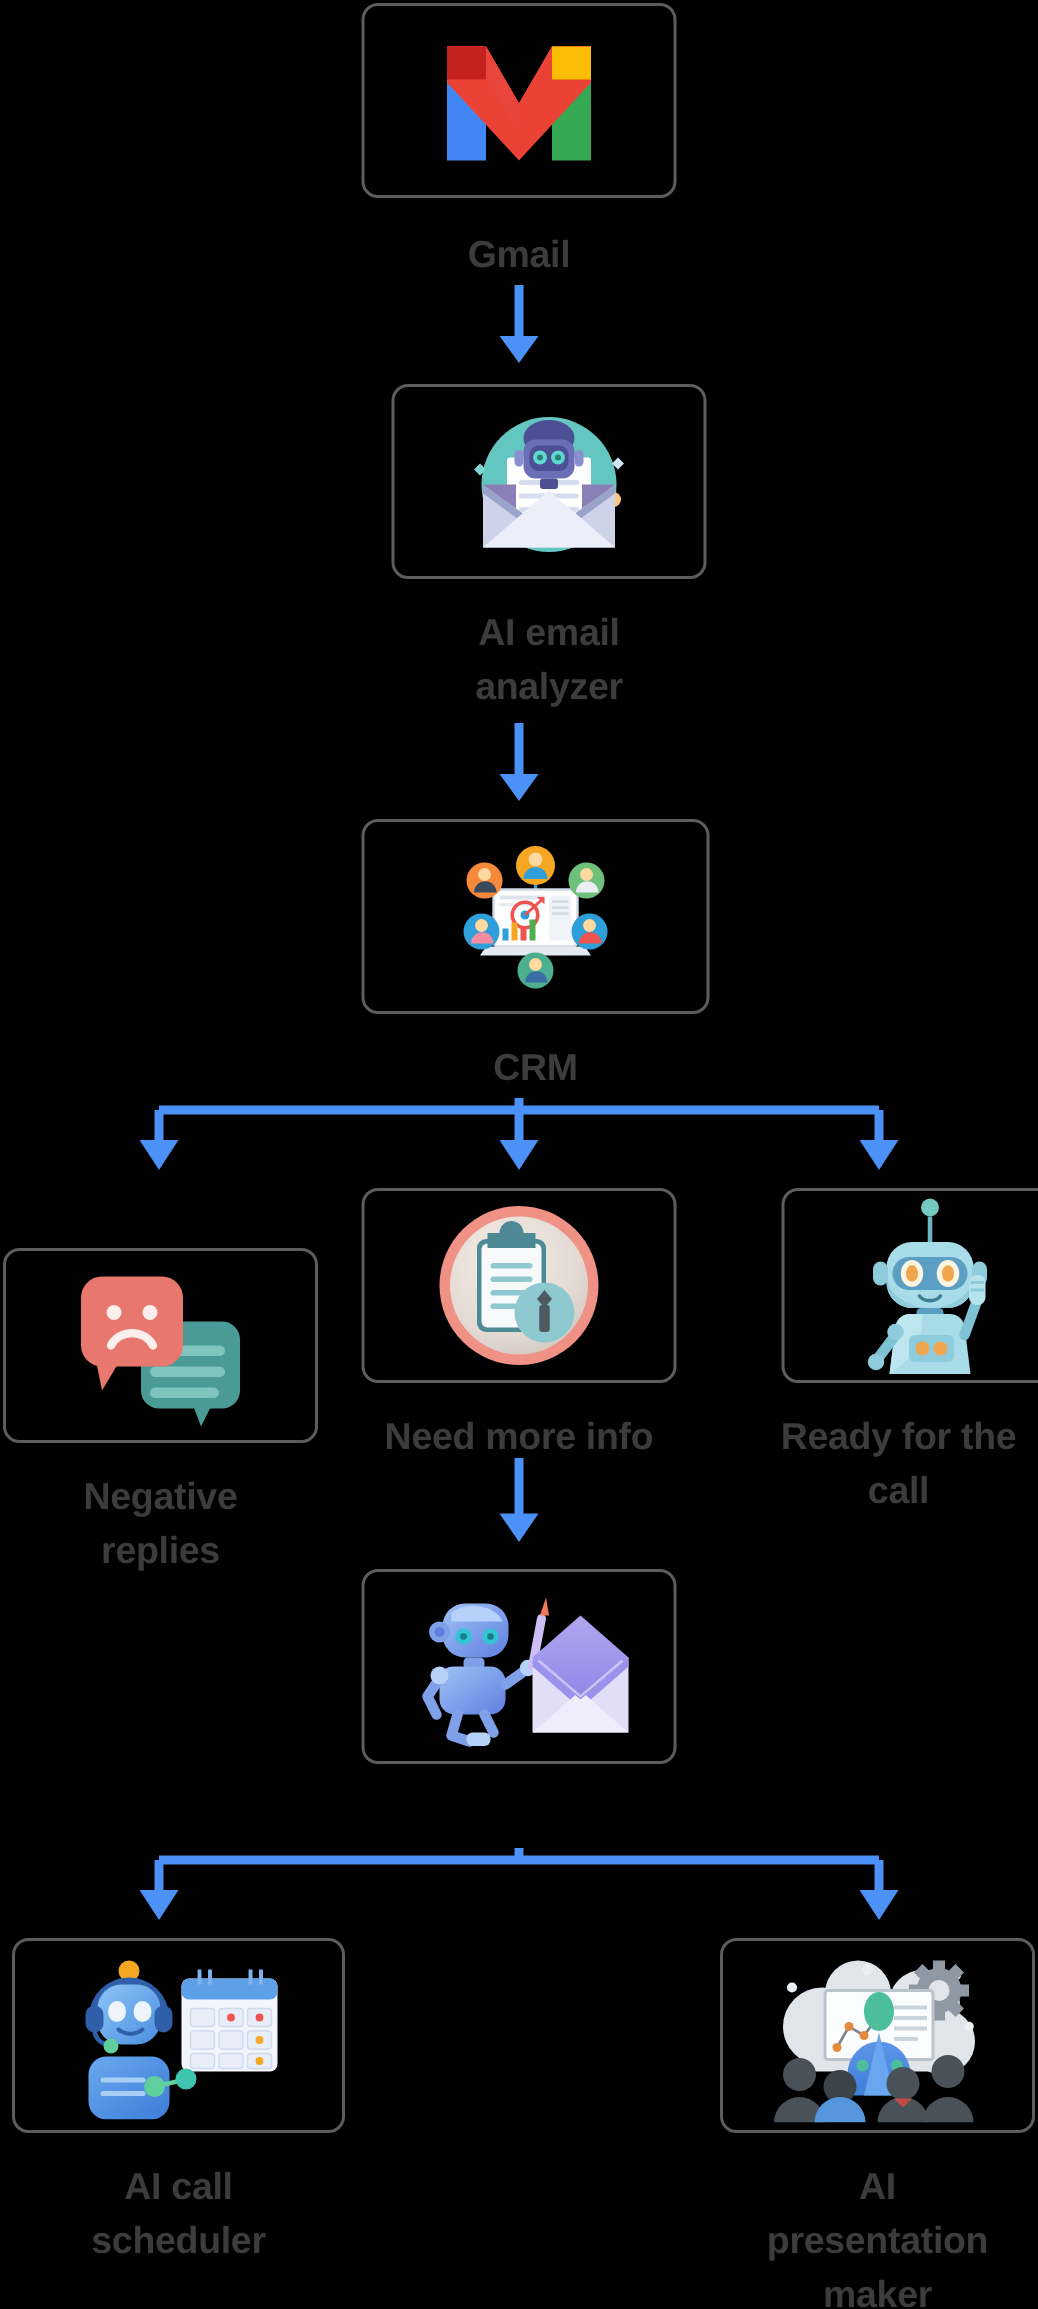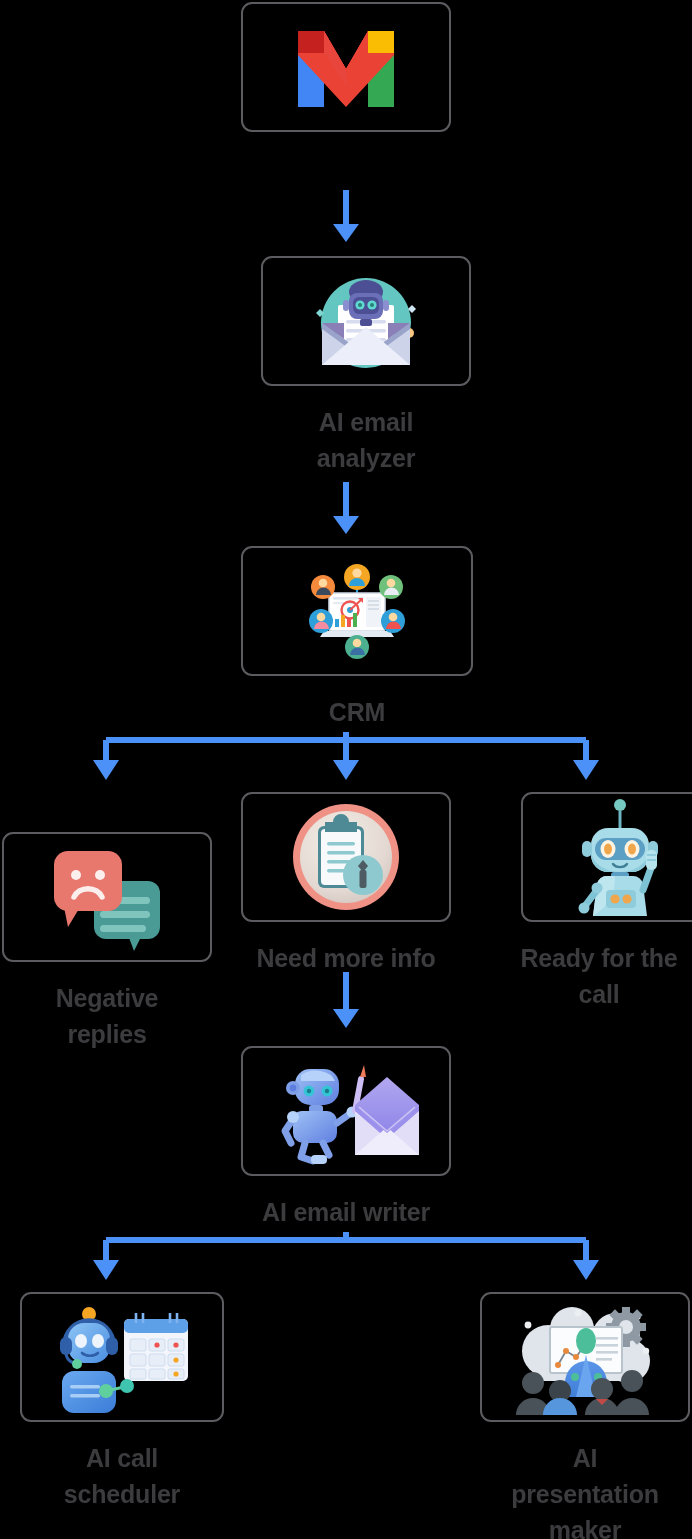--- a/index.html
+++ b/index.html
@@ -123,20 +123,21 @@
           <path d="M78 6 L104 6 L104 28 L78 28 Z" fill="#fbbc04"></path>
           <path d="M8 6 L34 6 L56 44 L78 6 L104 6 L104 30 L56 82 L8 30 Z" fill="#ea4335"></path>
           <path d="M34 6 L56 44 L78 6 L104 6 L104 29 L56 80 L8 29 L8 6 Z" fill="#ea4335"></path>
           <path d="M8 6 L34 6 L34 28 L8 28 Z" fill="#c5221f"></path>
           <path d="M78 6 L104 6 L104 28 L78 28 Z" fill="#fbbc04"></path>
           <path d="M34 6 L56 44 L78 6 L78 28 L56 62 L34 28 Z" fill="#ea4335"></path>
           <path d="M34 6 L34 28 L56 62 L56 44 Z" fill="#e8453c"></path>
         </svg>
       </span>
     </div>
+    <div class="node-label" style="top:150px;">Gmail</div>
   </div>
 
   <div class="node" style="left:241px; top:256px; width:210px; height:130px;margin-left:20px;">
     <div class="card">
       <span>
         <svg class="icon-svg" width="140" height="112" viewBox="0 0 140 112">
           <circle cx="70" cy="58" r="45" fill="#63c6c0"></circle>
 
           <path d="M24 44 l4 4 -4 4 -4 -4 z" fill="#7fd6d2"></path>
           <path d="M116 40 l4 4 -4 4 -4 -4 z" fill="#cfe7f5"></path>
@@ -369,24 +370,23 @@
 
           <path d="M84 48 L148 48 L148 98 L84 98 Z" fill="#e2def8"></path>
           <path d="M84 48 L116 76 L148 48 Z" fill="#b1a7f0"></path>
           <path d="M84 48 L116 76 L148 48 L148 54 L116 82 L84 54 Z" fill="#9b90ec"></path>
           <path d="M84 98 L116 70 L148 98 Z" fill="#efecfb"></path>
           <path d="M84 48 L116 20 L148 48 L116 76 Z" fill="url(#envgrad)"></path>
           <path d="M88 50 L116 74 L144 50" stroke="#cdc5f5" stroke-width="1.6" fill="none"></path>
         </svg>
       </span>
     </div>
-    <div class="node-label" style="top:148px;">AI email writer</div>
-  </div>
-
-  <div class="node" style="left:20px; top:1292px; width:204px; height:130px;">
+  </div>
+
+  <div class="node" style="left:8px; top:1292px; width:222px; height:130px;">
     <div class="card">
       <span>
         <svg class="icon-svg" width="148" height="112" viewBox="0 0 148 112">
           <defs>
             <linearGradient id="schedbody" x1="0" y1="0" x2="1" y2="1">
               <stop offset="0%" stop-color="#6aa9ef"></stop>
               <stop offset="100%" stop-color="#3b7cd8"></stop>
             </linearGradient>
             <linearGradient id="schedhead" x1="0" y1="0" x2="1" y2="1">
               <stop offset="0%" stop-color="#8cc4f5"></stop>

